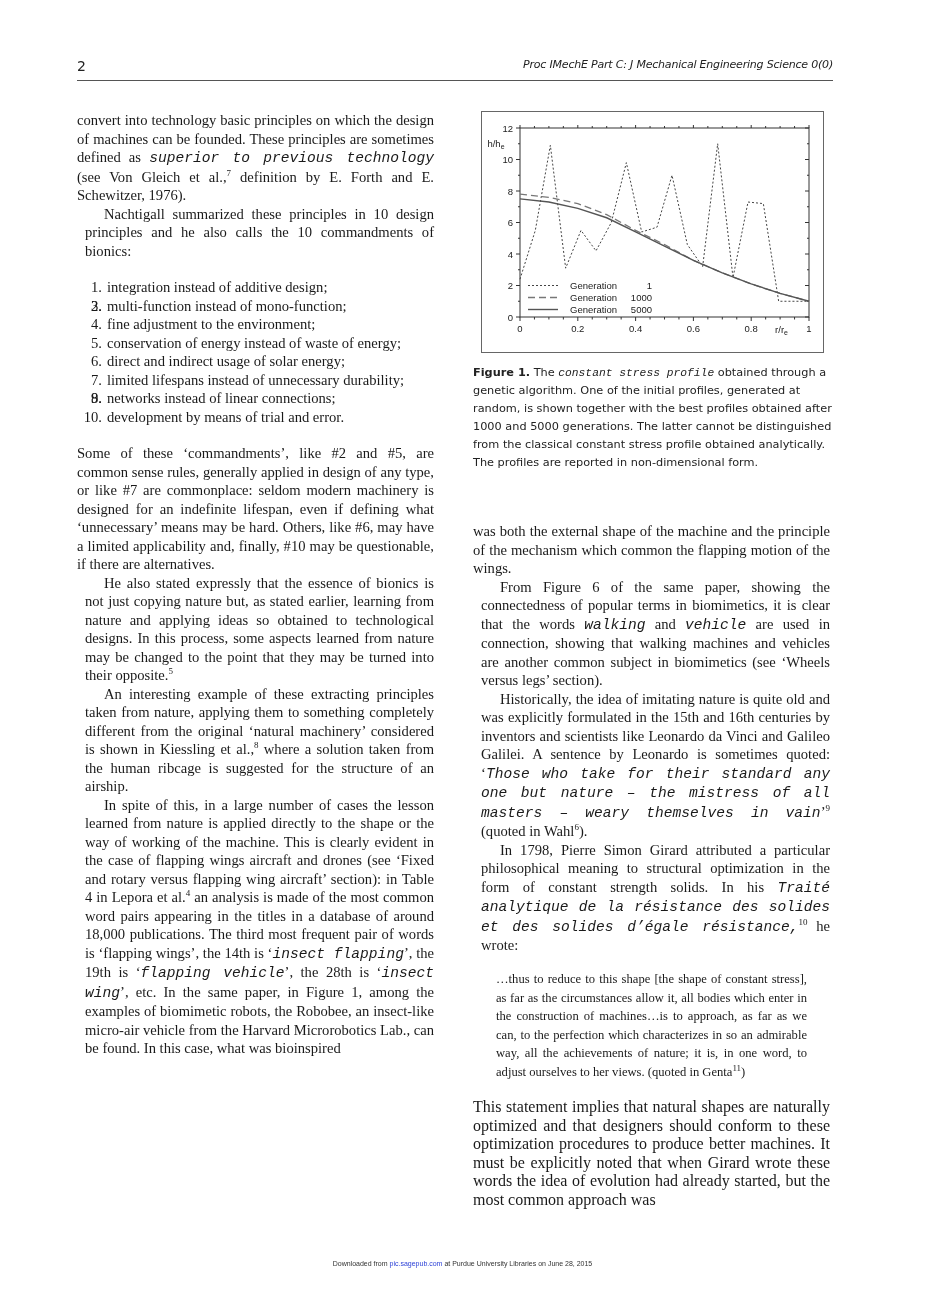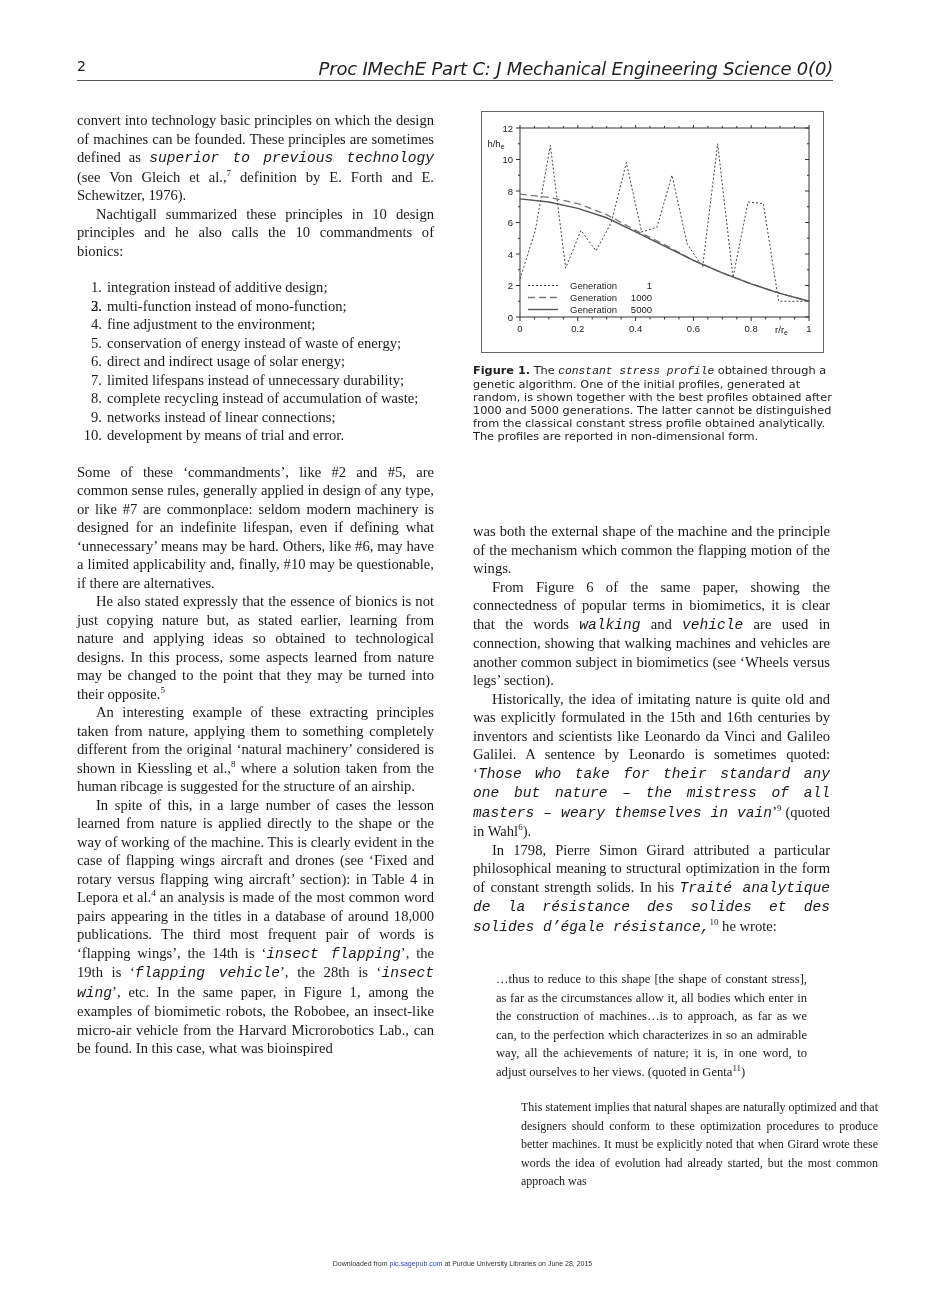--- a/index.html
+++ b/index.html
@@ -1,41 +1,41 @@
 <!DOCTYPE html>
 <html><head>
 <meta charset="utf-8">
 <style>
   html, body { margin: 0; padding: 0; background: #ffffff; }
   body { width: 925px; height: 1309px; position: relative; overflow: hidden; font-family: "Liberation Serif", serif; color: #1a1a1a; }
   .header { position: absolute; left: 77px; top: 58px; width: 756px; height: 22px; border-bottom: 1px solid #555; }
   .page-num { position: absolute; left: 0; top: 0; font-family: "DejaVu Sans", sans-serif; font-size: 14px; color: #222; }
-  .journal { position: absolute; right: 0; top: 0; font-family: "DejaVu Sans", sans-serif; font-size: 18px; font-style: italic; color: #222; letter-spacing: -0.2px; }
+  .journal { position: absolute; right: 0; top: 0; font-family: "DejaVu Sans", sans-serif; font-size: 11px; font-style: italic; color: #222; letter-spacing: -0.2px; }
 
   .col { position: absolute; width: 357px; font-size: 14.6px; line-height: 18.5px; text-align: justify; }
   .col-left { left: 77px; top: 111px; }
   .col-right { left: 473px; top: 522px; }
   .col p { margin: 0; }
-  .col p.indent { text-indent: 19px; }
+  .col p.indent { text-indent: 19px; margin-left: 8px; }
   i { font-style: italic; font-family: Liberation Mono, monospace; }
   sup { font-size: 9px; line-height: 0; vertical-align: super; }
 
   ol.commandments { list-style: none; margin: 18px 0 18px 0; padding: 0; }
   ol.commandments li { position: relative; padding-left: 30px; text-align: justify; }
   ol.commandments li .num { position: absolute; left: 0; width: 25px; text-align: right; }
 
   .figure-box { position: absolute; left: 481px; top: 111px; width: 341px; height: 240px; border: 1px solid #666; background: #fff; }
   .figure-box svg { position: absolute; left: 0; top: 0; }
-  .caption { position: absolute; left: 473px; top: 364px; width: 362px; font-family: "DejaVu Sans", sans-serif; font-size: 11.3px; line-height: 13px; color: #222; }
+  .caption { position: absolute; left: 473px; top: 364px; width: 362px; font-family: "DejaVu Sans", sans-serif; font-size: 11.3px; line-height: 18px; color: #222; }
   .caption b { font-weight: bold; }
 
   .quote { position: absolute; left: 491px; top: 965px; width: 321px; font-size: 12.6px; line-height: 18.5px; text-align: justify; }
   .quote p { margin: 5px; }
 
-  .col-right2 { position: absolute; left: 473px; top: 1098px; width: 357px; font-size: 12px; line-height: 18.5px; text-align: justify; margin-left: 48px; }
+  .col-right2 { position: absolute; left: 473px; top: 1098px; width: 357px; font-size: 16px; line-height: 18.5px; text-align: justify; }
   .col-right2 p { margin: 0; }
 
   .footer { position: absolute; left: 0; width: 925px; top: 1260px; text-align: center; font-family: "Liberation Sans", sans-serif; font-size: 7px; color: #333; }
   .footer a { color: #2a3fd6; text-decoration: none; }
 
   .ax-text { font-family: "Liberation Sans", sans-serif; font-size: 9.5px; fill: #222; }
 </style>
 </head>
 <body>
 
@@ -48,21 +48,21 @@
   <p><span>convert into technology basic principles on which the design of machines can be founded. These principles are sometimes defined as </span><i>superior to previous technology</i><span> (see Von Gleich et al.,</span><sup>7</sup><span> definition by E. Forth and E. Schewitzer, 1976).</span></p>
   <p class="indent">Nachtigall summarized these principles in 10 design principles and he also calls the 10 commandments of bionics:</p>
   <ol class="commandments" id="commandments">
       <li><span class="num">1.</span><span>integration instead of additive design;</span></li>
       <li><span class="num">2.</span></li>
       <li><span class="num">3.</span><span>multi-function instead of mono-function;</span></li>
       <li><span class="num">4.</span><span>fine adjustment to the environment;</span></li>
       <li><span class="num">5.</span><span>conservation of energy instead of waste of energy;</span></li>
       <li><span class="num">6.</span><span>direct and indirect usage of solar energy;</span></li>
       <li><span class="num">7.</span><span>limited lifespans instead of unnecessary durability;</span></li>
-      <li><span class="num">8.</span><span>complete recycling instead of accumulation of waste;</span></li>
+      <li><span class="num">8.</span></li>
       <li><span class="num">9.</span><span>networks instead of linear connections;</span></li>
       <li><span class="num">10.</span><span>development by means of trial and error.</span></li>
     </ol>
   <p>Some of these ‘commandments’, like #2 and #5, are common sense rules, generally applied in design of any type, or like #7 are commonplace: seldom modern machinery is designed for an indefinite lifespan, even if defining what ‘unnecessary’ means may be hard. Others, like #6, may have a limited applicability and, finally, #10 may be questionable, if there are alternatives.</p>
   <p class="indent"><span>He also stated expressly that the essence of bionics is not just copying nature but, as stated earlier, learning from nature and applying ideas so obtained to technological designs. In this process, some aspects learned from nature may be changed to the point that they may be turned into their opposite.</span><sup>5</sup></p>
   <p class="indent"><span>An interesting example of these extracting principles taken from nature, applying them to something completely different from the original ‘natural machinery’ considered is shown in Kiessling et al.,</span><sup>8</sup><span> where a solution taken from the human ribcage is suggested for the structure of an airship.</span></p>
   <p class="indent"><span>In spite of this, in a large number of cases the lesson learned from nature is applied directly to the shape or the way of working of the machine. This is clearly evident in the case of flapping wings aircraft and drones (see ‘Fixed and rotary versus flapping wing aircraft’ section): in Table 4 in Lepora et al.</span><sup>4</sup><span> an analysis is made of the most common word pairs appearing in the titles in a database of around 18,000 publications. The third most frequent pair of words is ‘flapping wings’, the 14th is ‘</span><i>insect flapping</i><span>’, the 19th is ‘</span><i>flapping vehicle</i><span>’, the 28th is ‘</span><i>insect wing</i><span>’, etc. In the same paper, in Figure 1, among the examples of biomimetic robots, the Robobee, an insect-like micro-air vehicle from the Harvard Microrobotics Lab., can be found. In this case, what was bioinspired</span></p>
 </div>
 
 <div class="figure-box">

